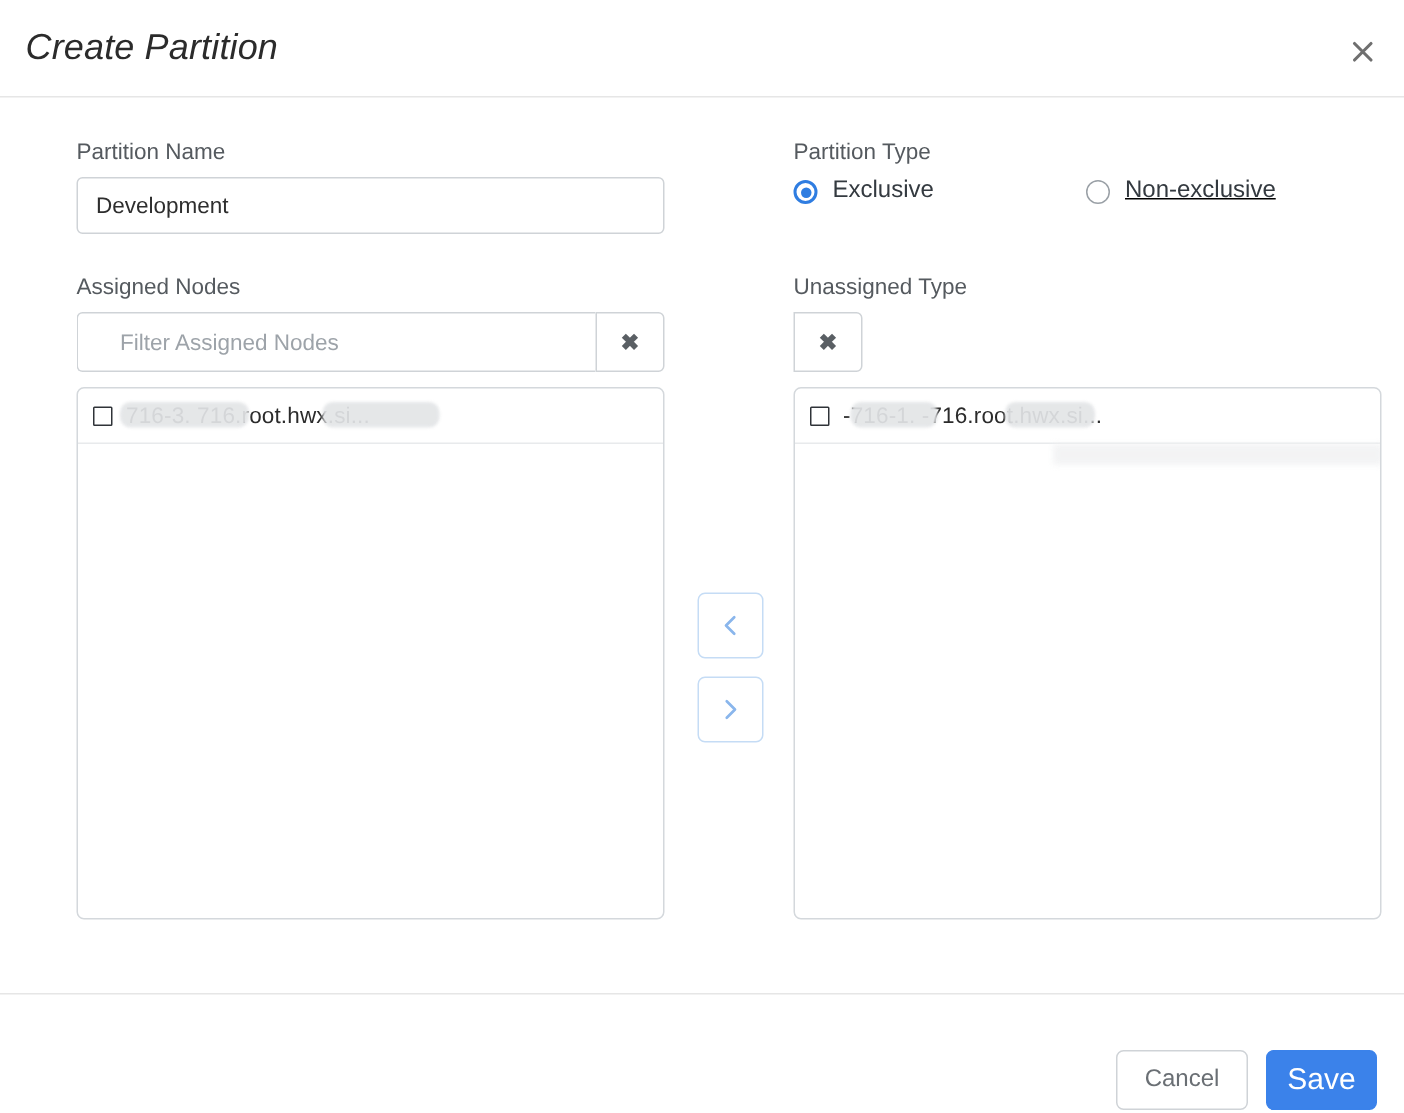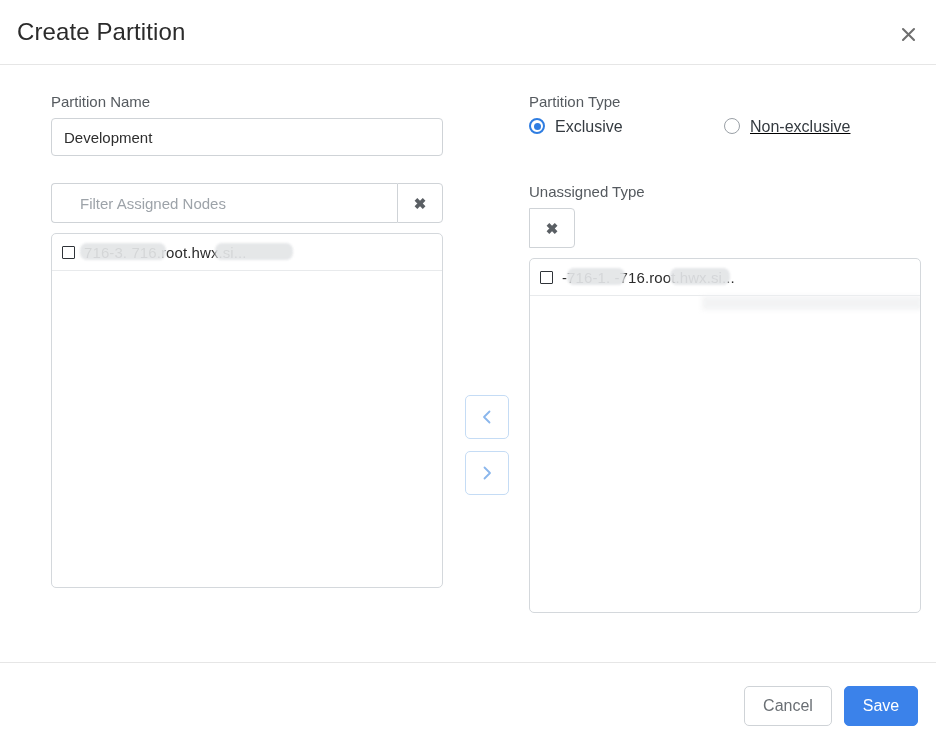--- a/index.html
+++ b/index.html
@@ -26,20 +26,21 @@
     background: #ffffff;
   }
   #dialog-title {
     position: absolute;
     left: 17px; top: 18px;
     font-size: 24px;
     font-weight: 400;
     color: #2b2b2b;
     letter-spacing: 0.1px;
     white-space: nowrap;
+    font-style: italic;
   }
   #close-button {
     position: absolute;
     right: 12px; top: 18px;
     width: 32px; height: 32px;
     display: flex; align-items: center; justify-content: center;
     color: #6f6f6f;
     font-size: 19px;
     line-height: 1;
     cursor: pointer;
@@ -84,21 +85,21 @@
   #partition-type-group { top: 28px; }
   #radio-row {
     position: relative;
     height: 24px;
     margin-top: 4px;
   }
   .radio-option {
     position: absolute;
     top: 0;
     display: flex;
-    align-items: flex-start;
+    align-items: flex-end;
     gap: 10px;
     cursor: pointer;
   }
   #radio-exclusive { left: 0px; }
   #radio-nonexclusive { left: 195px; text-decoration: underline; }
   .radio-mark {
     width: 16px; height: 16px;
     border-radius: 50%;
     border: 1.5px solid #9aa0a6;
     background: #ffffff;
@@ -238,41 +239,41 @@
   
   #dialog-footer {
     position: absolute;
     left: 0; top: 662px;
     width: 936px; height: 80px;
     border-top: 1px solid #e6e6e6;
     background: #ffffff;
   }
   #footer-actions {
     position: absolute;
-    right: 18px; top: 23px;
+    right: 18px; top: 37px;
     display: flex;
     gap: 12px;
   }
   #cancel-button {
     width: 88px; height: 40px;
     background: #ffffff;
     border: 1px solid #cfd3d7;
     border-radius: 5px;
     color: #6a6f74;
     font-size: 16px;
     cursor: pointer;
     font-family: "Liberation Sans", sans-serif;
   }
   #save-button {
     width: 74px; height: 40px;
     background: #3b82ea;
     border: 1px solid #3b82ea;
     border-radius: 5px;
     color: #ffffff;
-    font-size: 16px;
+    font-size: 20px;
     cursor: pointer;
     font-family: "Liberation Sans", sans-serif;
   }
 </style>
 </head>
 <body>
 
 <div id="dialog">
 
   <div id="dialog-header">
@@ -299,20 +300,21 @@
           <span class="radio-label">Exclusive</span>
         </div>
         <div id="radio-nonexclusive" class="radio-option">
           <span class="radio-mark"></span>
           <span class="radio-label">Non-exclusive</span>
         </div>
       </div>
     </div>
 
     <div id="assigned-group" class="col-left">
+      <div class="field-label">Assigned Nodes</div>
       <div class="filter-row">
         <input class="filter-input" type="text" placeholder="Filter Assigned Nodes" style="">
         <button class="filter-clear-button">✖</button>
       </div>
       <div class="node-listbox">
         <div class="node-row">
           <span class="node-checkbox"></span>
           <span class="node-label">716-3.                     716.root.hwx.si...</span>
           <span class="smudge" style="left:28px; top:9px; width:86px; height:17px;"></span>
           <span class="smudge" style="left:163px; top:9px; width:78px; height:17px;"></span>

